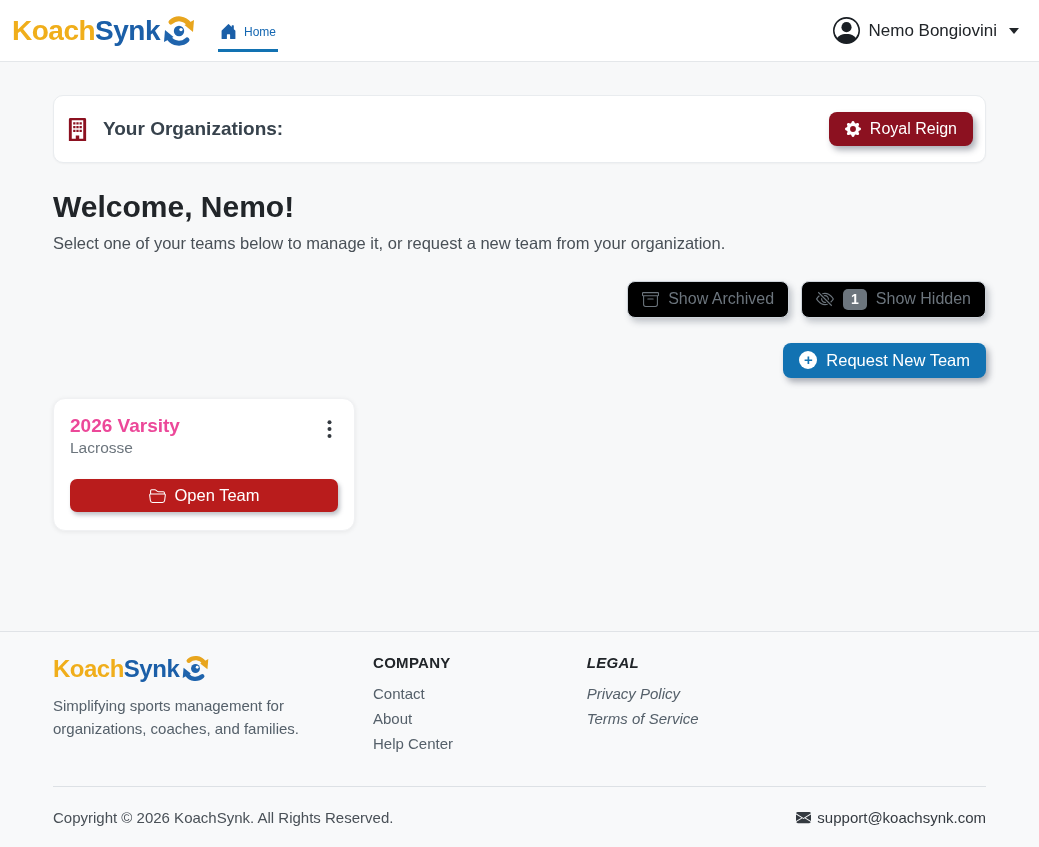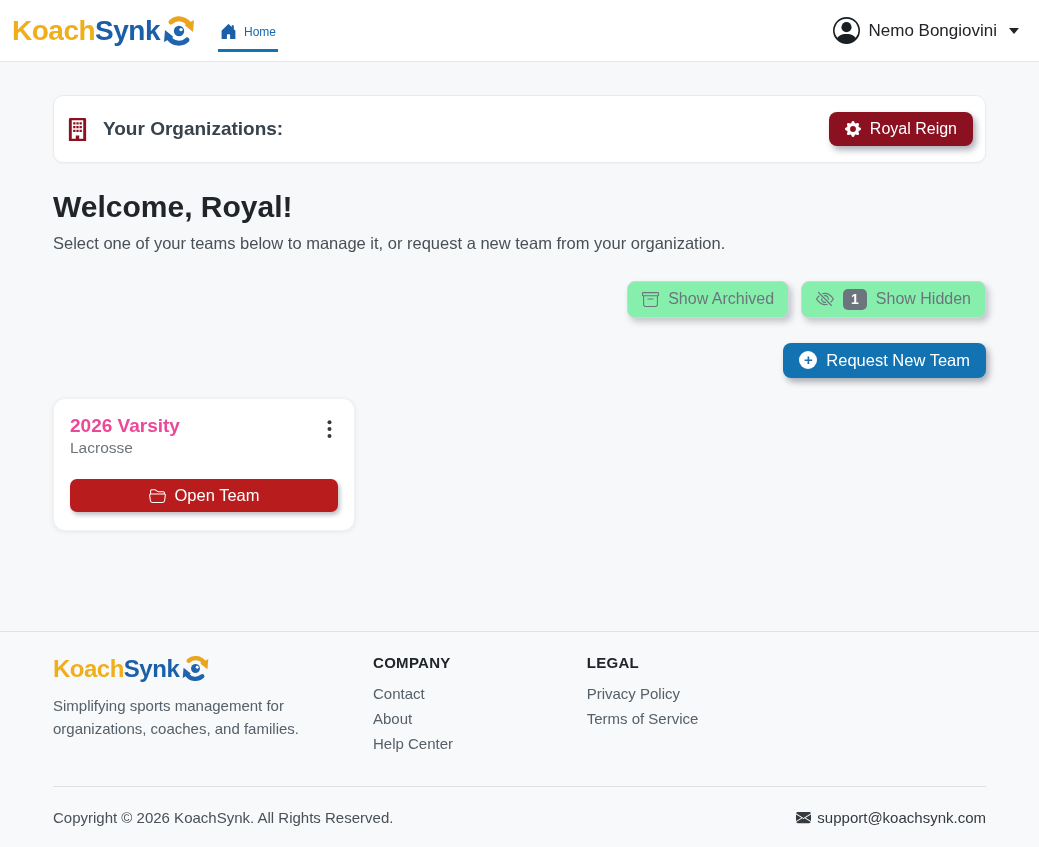--- a/index.html
+++ b/index.html
@@ -49,21 +49,21 @@
   .btn-maroon {
     background:#8c1120; color:#ffffff; font-size:16px; font-weight:500;
     padding:8px 16px; border-radius:8px;
     box-shadow:3px 4px 6px rgba(70,78,95,0.45);
   }
   .welcome-title { margin-top:27px; font-size:30px; font-weight:700; color:#212529; }
   .welcome-sub { margin-top:10px; font-size:16.5px; color:#495057; }
 
   .filter-row { margin-top:28px; display:flex; justify-content:flex-end; gap:12px; }
   .btn-outline {
-    background:#86efac; border:1px solid #ced4da; color:#6c757d;
+    background:#000000; border:1px solid #ced4da; color:#6c757d;
     font-size:16px; padding:7px 14px; border-radius:8px;
     box-shadow:3px 4px 6px rgba(70,78,95,0.30);
   }
   .count-badge {
     background:#6c757d; color:#ffffff; font-size:14px; font-weight:700;
     border-radius:5px; padding:2px 8px; line-height:1.2;
   }
   .request-row { margin-top:25px; display:flex; justify-content:flex-end; }
   .btn-blue {
     background:#1272b2; color:#ffffff; font-size:16.5px;
@@ -92,21 +92,21 @@
   }
 
   
   footer {
     flex:1; background:#f8f9fa; border-top:1px solid #e0e3e7;
     padding:22px 53px 0 53px;
   }
   .footer-cols { display:flex; }
   .fcol-brand { width:34.3%; }
   .fcol { width:22.9%; }
-  .fcol:last-child { width:19.9%; }
+  .fcol:last-child { width:19.9%;font-style:italic; }
   .footer-brand .brand-text { font-size:24px; }
   .footer-tagline { margin-top:12px; font-size:15px; color:#55606a; line-height:1.5; max-width:260px; }
   .fcol-heading { font-size:15px; font-weight:700; color:#212529; letter-spacing:0.3px; }
   .fcol ul { list-style:none; margin-top:14px; }
   .fcol li { margin-bottom:7px; }
   .fcol a { font-size:15px; color:#55606a; text-decoration:none; cursor:pointer; }
   .footer-divider { border:none; border-top:1px solid #dde1e5; margin-top:26px; }
   .footer-bottom { margin-top:22px; display:flex; align-items:center; }
   .copyright { font-size:15px; color:#495057; }
   .support { margin-left:auto; display:flex; align-items:center; gap:6px; font-size:15px; color:#343a40; }
@@ -155,21 +155,21 @@
       <h2 class="org-title">Your Organizations:</h2>
       <div class="spacer"></div>
       <button class="btn btn-maroon">
         <svg width="16" height="16" viewBox="0 0 16 16" fill="#ffffff">
           <path d="M9.405 1.05c-.413-1.4-2.397-1.4-2.81 0l-.1.34a1.464 1.464 0 0 1-2.105.872l-.31-.17c-1.283-.698-2.686.705-1.987 1.987l.169.311c.446.82.023 1.841-.872 2.105l-.34.1c-1.4.413-1.4 2.397 0 2.81l.34.1a1.464 1.464 0 0 1 .872 2.105l-.17.31c-.698 1.283.705 2.686 1.987 1.987l.311-.169a1.464 1.464 0 0 1 2.105.872l.1.34c.413 1.4 2.397 1.4 2.81 0l.1-.34a1.464 1.464 0 0 1 2.105-.872l.31.17c1.283.698 2.686-.705 1.987-1.987l-.169-.311a1.464 1.464 0 0 1 .872-2.105l.34-.1c1.4-.413 1.4-2.397 0-2.81l-.34-.1a1.464 1.464 0 0 1-.872-2.105l.17-.31c.698-1.283-.705-2.686-1.987-1.987l-.311.169a1.464 1.464 0 0 1-2.105-.872zM8 10.93a2.929 2.929 0 1 1 0-5.86 2.929 2.929 0 0 1 0 5.858z"></path>
         </svg>
         <span>Royal Reign</span>
       </button>
     </section>
 
-    <h1 class="welcome-title">Welcome, Royal!</h1>
+    <h1 class="welcome-title">Welcome, Nemo!</h1>
     <p class="welcome-sub">Select one of your teams below to manage it, or request a new team from your organization.</p>
 
     <div class="filter-row">
       <button class="btn btn-outline">
         <svg width="17" height="17" viewBox="0 0 16 16" fill="#6c757d">
           <path d="M0 2a1 1 0 0 1 1-1h14a1 1 0 0 1 1 1v2a1 1 0 0 1-1 1v7.5a2.5 2.5 0 0 1-2.5 2.5h-9A2.5 2.5 0 0 1 1 12.5V5a1 1 0 0 1-1-1zm2 3v7.5A1.5 1.5 0 0 0 3.5 14h9a1.5 1.5 0 0 0 1.5-1.5V5zm13-3H1v2h14zM5 7.5a.5.5 0 0 1 .5-.5h5a.5.5 0 0 1 0 1h-5a.5.5 0 0 1-.5-.5"></path>
         </svg>
         <span>Show Archived</span>
       </button>
       <button class="btn btn-outline">

